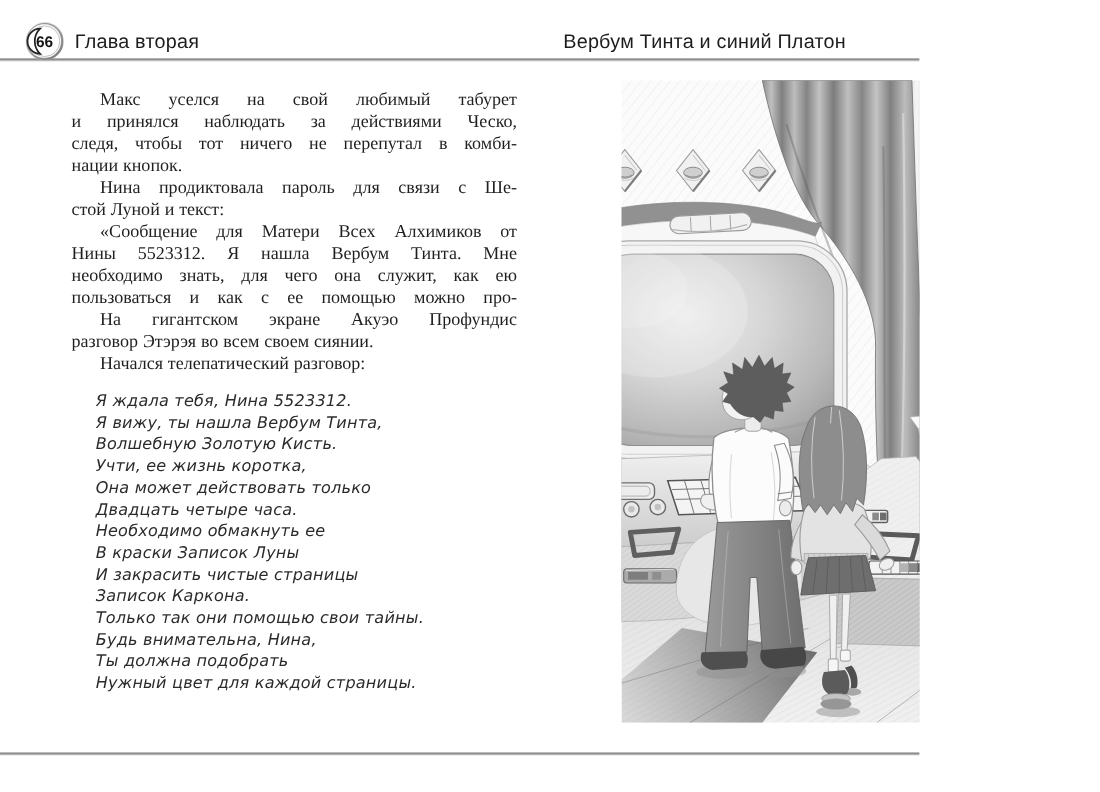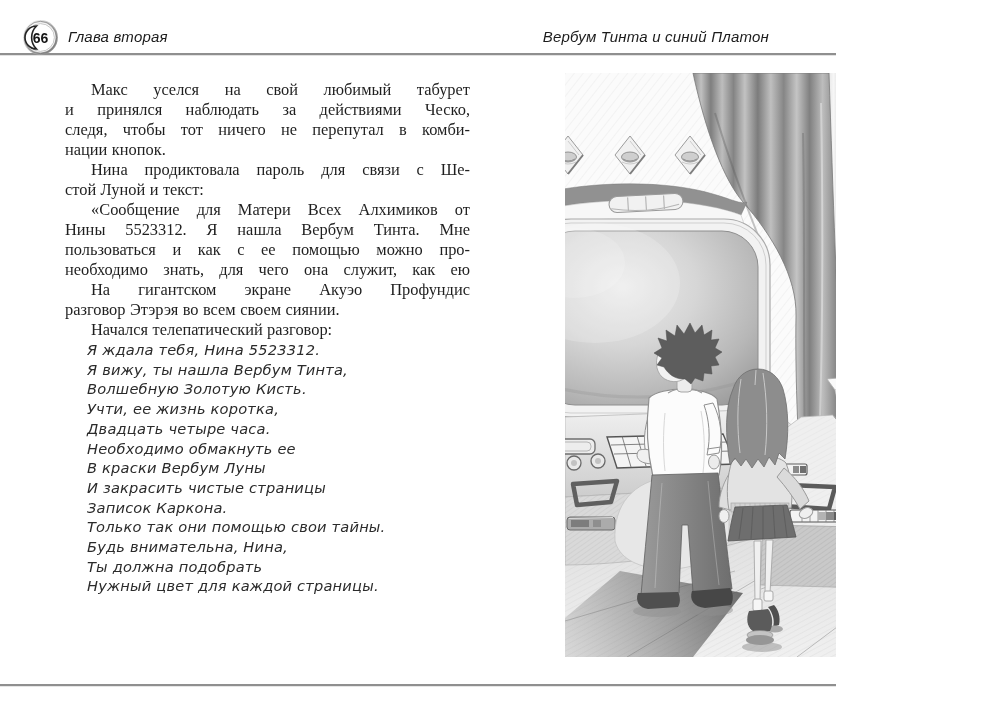--- a/index.html
+++ b/index.html
@@ -8,30 +8,30 @@
   .rule{position:absolute;left:0;right:0;height:2px;background:#8f8f8f;}
   .rule.top{top:53px;box-shadow:0 1px 0 #e2e2e2;}
   .rule.bottom{top:684px;box-shadow:0 1px 0 #e6e6e6;}
   .badge{position:absolute;width:35px;height:35px;z-index:3;}
   .badge.left{left:23px;top:20px;}
   .badge.right{left:888px;top:20px;}
   .badge svg{position:absolute;left:0;top:0;}
   .badge-num{position:absolute;left:50%;top:50%;transform:translate(-50%,-52%);
              font-family:"Liberation Sans",sans-serif;font-weight:bold;font-size:14px;color:#161616;}
   .running-title{position:absolute;top:28px;font-family:"Liberation Sans",sans-serif;
-                 font-size:15px;color:#1c1c1c;letter-spacing:.2px;z-index:2;font-style:italic;}
+                 font-size:18px;color:#1c1c1c;letter-spacing:.2px;z-index:2;}
   .running-title.left{left:68px;}
   .running-title.right{right:67px;text-align:right;}
   .text-col{position:absolute;left:65px;top:80px;width:405px;}
   .para{margin:0;}
   .line{font-size:16.4px;line-height:20px;text-align:justify;text-align-last:justify;
         word-spacing:.02em;}
   .line.first{text-indent:26px;}
   .line.end{text-align-last:left;}
-  .poem{padding-left:22px;}
+  .poem{margin-top:15px;padding-left:22px;}
   .poem-line{font-family:"DejaVu Sans","Liberation Sans",sans-serif;font-style:italic;
              font-size:14.6px;line-height:19.7px;color:#2b2b2b;letter-spacing:.2px;}
   .illustration-box{position:absolute;left:565px;top:73px;width:357px;height:584px;}
   .illustration-box svg{display:block;}
 </style>
 </head>
 <body>
 
 <div class="sheet">
 
@@ -79,39 +79,40 @@
       <div class="line">следя, чтобы тот ничего не перепутал в комби-</div>
       <div class="line end">нации кнопок.</div>
     </div>
     <div class="para">
       <div class="line first">Нина продиктовала пароль для связи с Ше-</div>
       <div class="line end">стой Луной и текст:</div>
     </div>
     <div class="para">
       <div class="line first">«Сообщение для Матери Всех Алхимиков от</div>
       <div class="line">Нины 5523312. Я нашла Вербум Тинта. Мне</div>
+      <div class="line">необходимо знать, для чего она служит, как ею</div>
       <div class="line">пользоваться и как с ее помощью можно про-</div>
-      <div class="line">необходимо знать, для чего она служит, как ею</div>
     </div>
     <div class="para">
       <div class="line first">На гигантском экране Акуэо Профундис</div>
       <div class="line end">разговор Этэрэя во всем своем сиянии.</div>
     </div>
     <div class="para">
       <div class="line first end">Начался телепатический разговор:</div>
     </div>
 
     <div class="poem">
       <div class="poem-line">Я ждала тебя, Нина 5523312.</div>
       <div class="poem-line">Я вижу, ты нашла Вербум Тинта,</div>
       <div class="poem-line">Волшебную Золотую Кисть.</div>
       <div class="poem-line">Учти, ее жизнь коротка,</div>
+      <div class="poem-line">Она может действовать только</div>
       <div class="poem-line">Двадцать четыре часа.</div>
       <div class="poem-line">Необходимо обмакнуть ее</div>
-      <div class="poem-line">В краски Вербум Луны</div>
+      <div class="poem-line">В краски Записок Луны</div>
       <div class="poem-line">И закрасить чистые страницы</div>
       <div class="poem-line">Записок Каркона.</div>
       <div class="poem-line">Только так они помощью свои тайны.</div>
       <div class="poem-line">Будь внимательна, Нина,</div>
       <div class="poem-line">Ты должна подобрать</div>
       <div class="poem-line">Нужный цвет для каждой страницы.</div>
     </div>
   </div>
 
   <div class="illustration-box">

